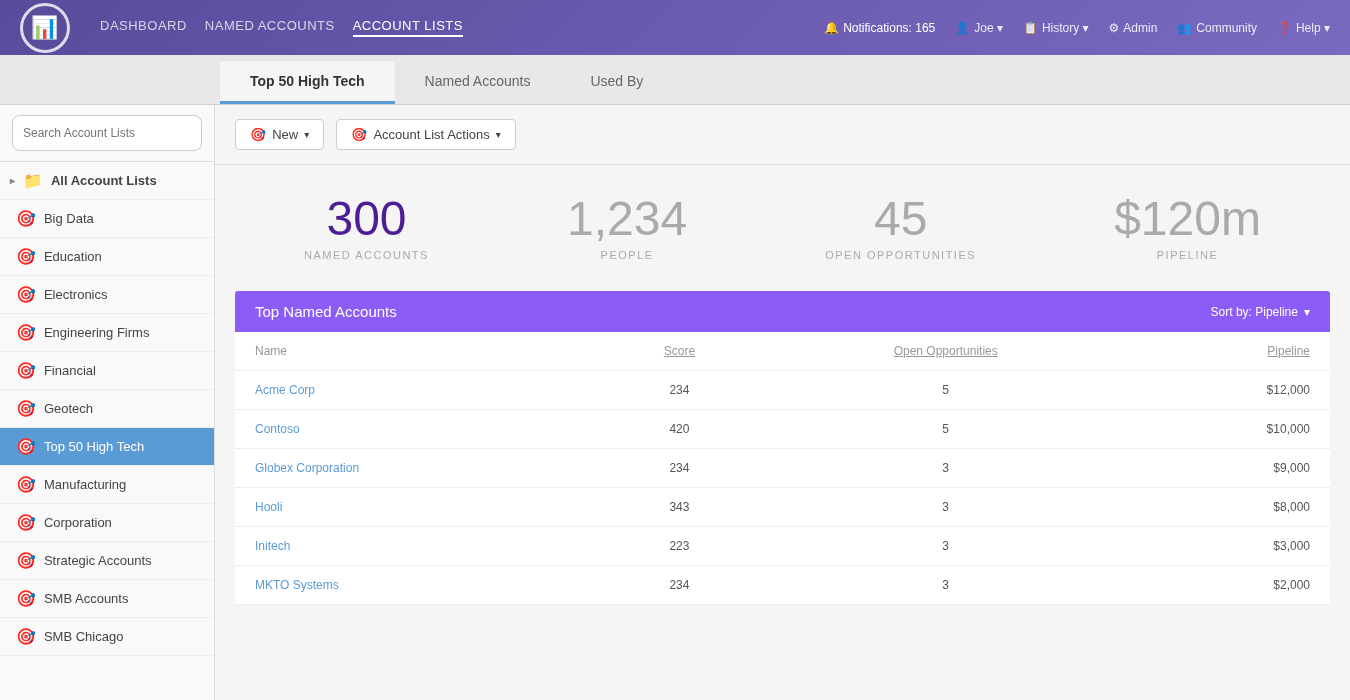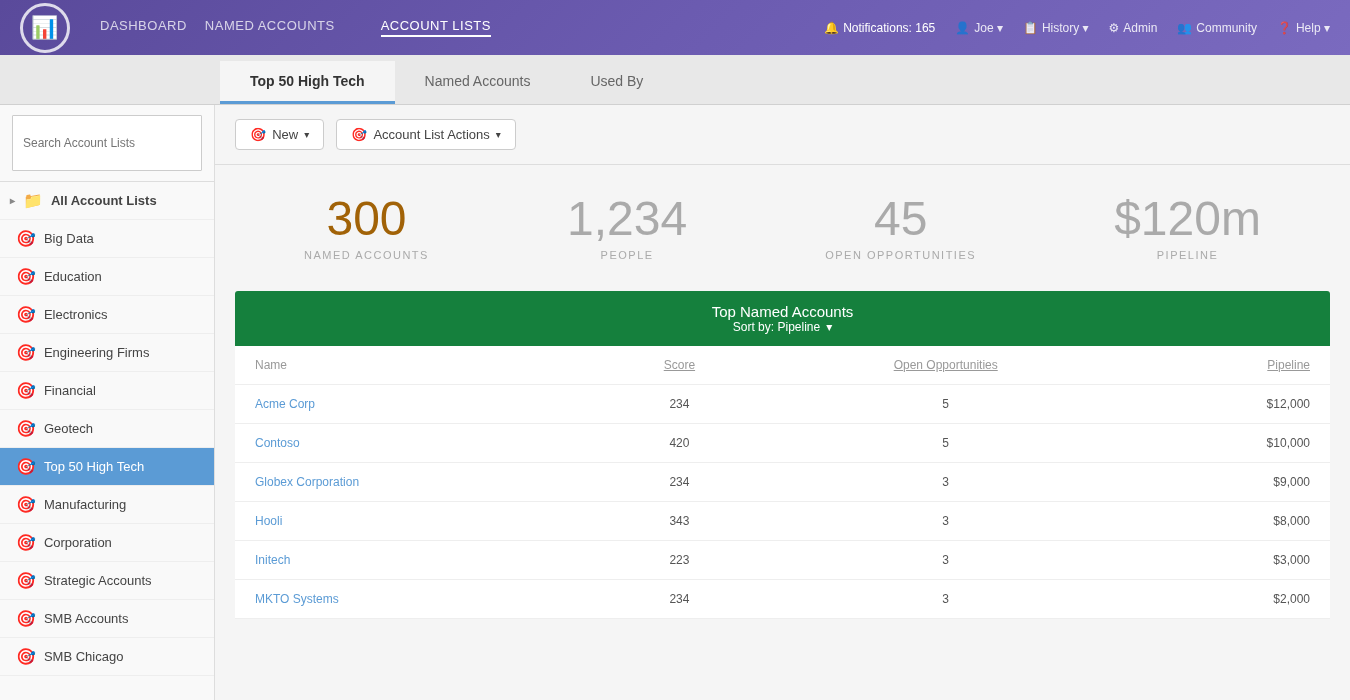--- a/index.html
+++ b/index.html
@@ -31,21 +31,20 @@
       font-size: 13px;
       font-weight: 500;
       letter-spacing: 0.5px;
       cursor: pointer;
       text-transform: uppercase;
     }
     .top-nav-link.active {
       color: white;
       border-bottom: 2px solid white;
       padding-bottom: 2px;
-      margin-left: 28px;
     }
     .top-nav-right {
       display: flex; align-items: center; gap: 20px;
       margin-left: auto;
     }
     .top-nav-right-item {
       color: rgba(255,255,255,0.85);
       font-size: 12px;
       cursor: pointer;
       display: flex; align-items: center; gap: 4px;
@@ -90,22 +89,22 @@
       overflow-y: auto;
       flex-shrink: 0;
     }
     .search-box {
       padding: 10px 12px;
       border-bottom: 1px solid #ddd;
     }
     .search-input {
       width: 100%;
       border: 1px solid #ccc;
-      border-radius: 1px;
-      padding: 20px 10px;
+      border-radius: 8px;
+      padding: 10px 10px;
       font-size: 12px;
       color: #14532d;
       background: white;
       outline: none;
     }
     .sidebar-item {
       display: flex;
       align-items: center;
       gap: 8px;
       padding: 9px 12px 9px 16px;
@@ -170,39 +169,38 @@
       padding: 30px 20px;
       background: #f5f5f5;
     }
     .stat-item { text-align: center; }
     .stat-number {
       font-size: 48px;
       font-weight: 300;
       color: #aaa;
       line-height: 1;
     }
-    .stat-number.highlight { color: #a16207; }
+    .stat-number.highlight { color: #4c1d95; }
     .stat-label {
       font-size: 11px;
       letter-spacing: 1.5px;
       color: #aaa;
       margin-top: 6px;
       text-transform: uppercase;
     }
 
     
     .table-section {
       margin: 0 20px 20px 20px;
     }
     .table-header {
-      background: #15803d;
+      background: #8b5cf6;
       padding: 12px 20px;
       display: flex; align-items: center; justify-content: space-between;
       border-radius: 3px 3px 0 0;
-      flex-direction: column;
     }
     .table-title {
       color: white;
       font-size: 15px;
       font-weight: 500;
     }
     .sort-btn {
       color: white;
       font-size: 12px;
       cursor: pointer;

